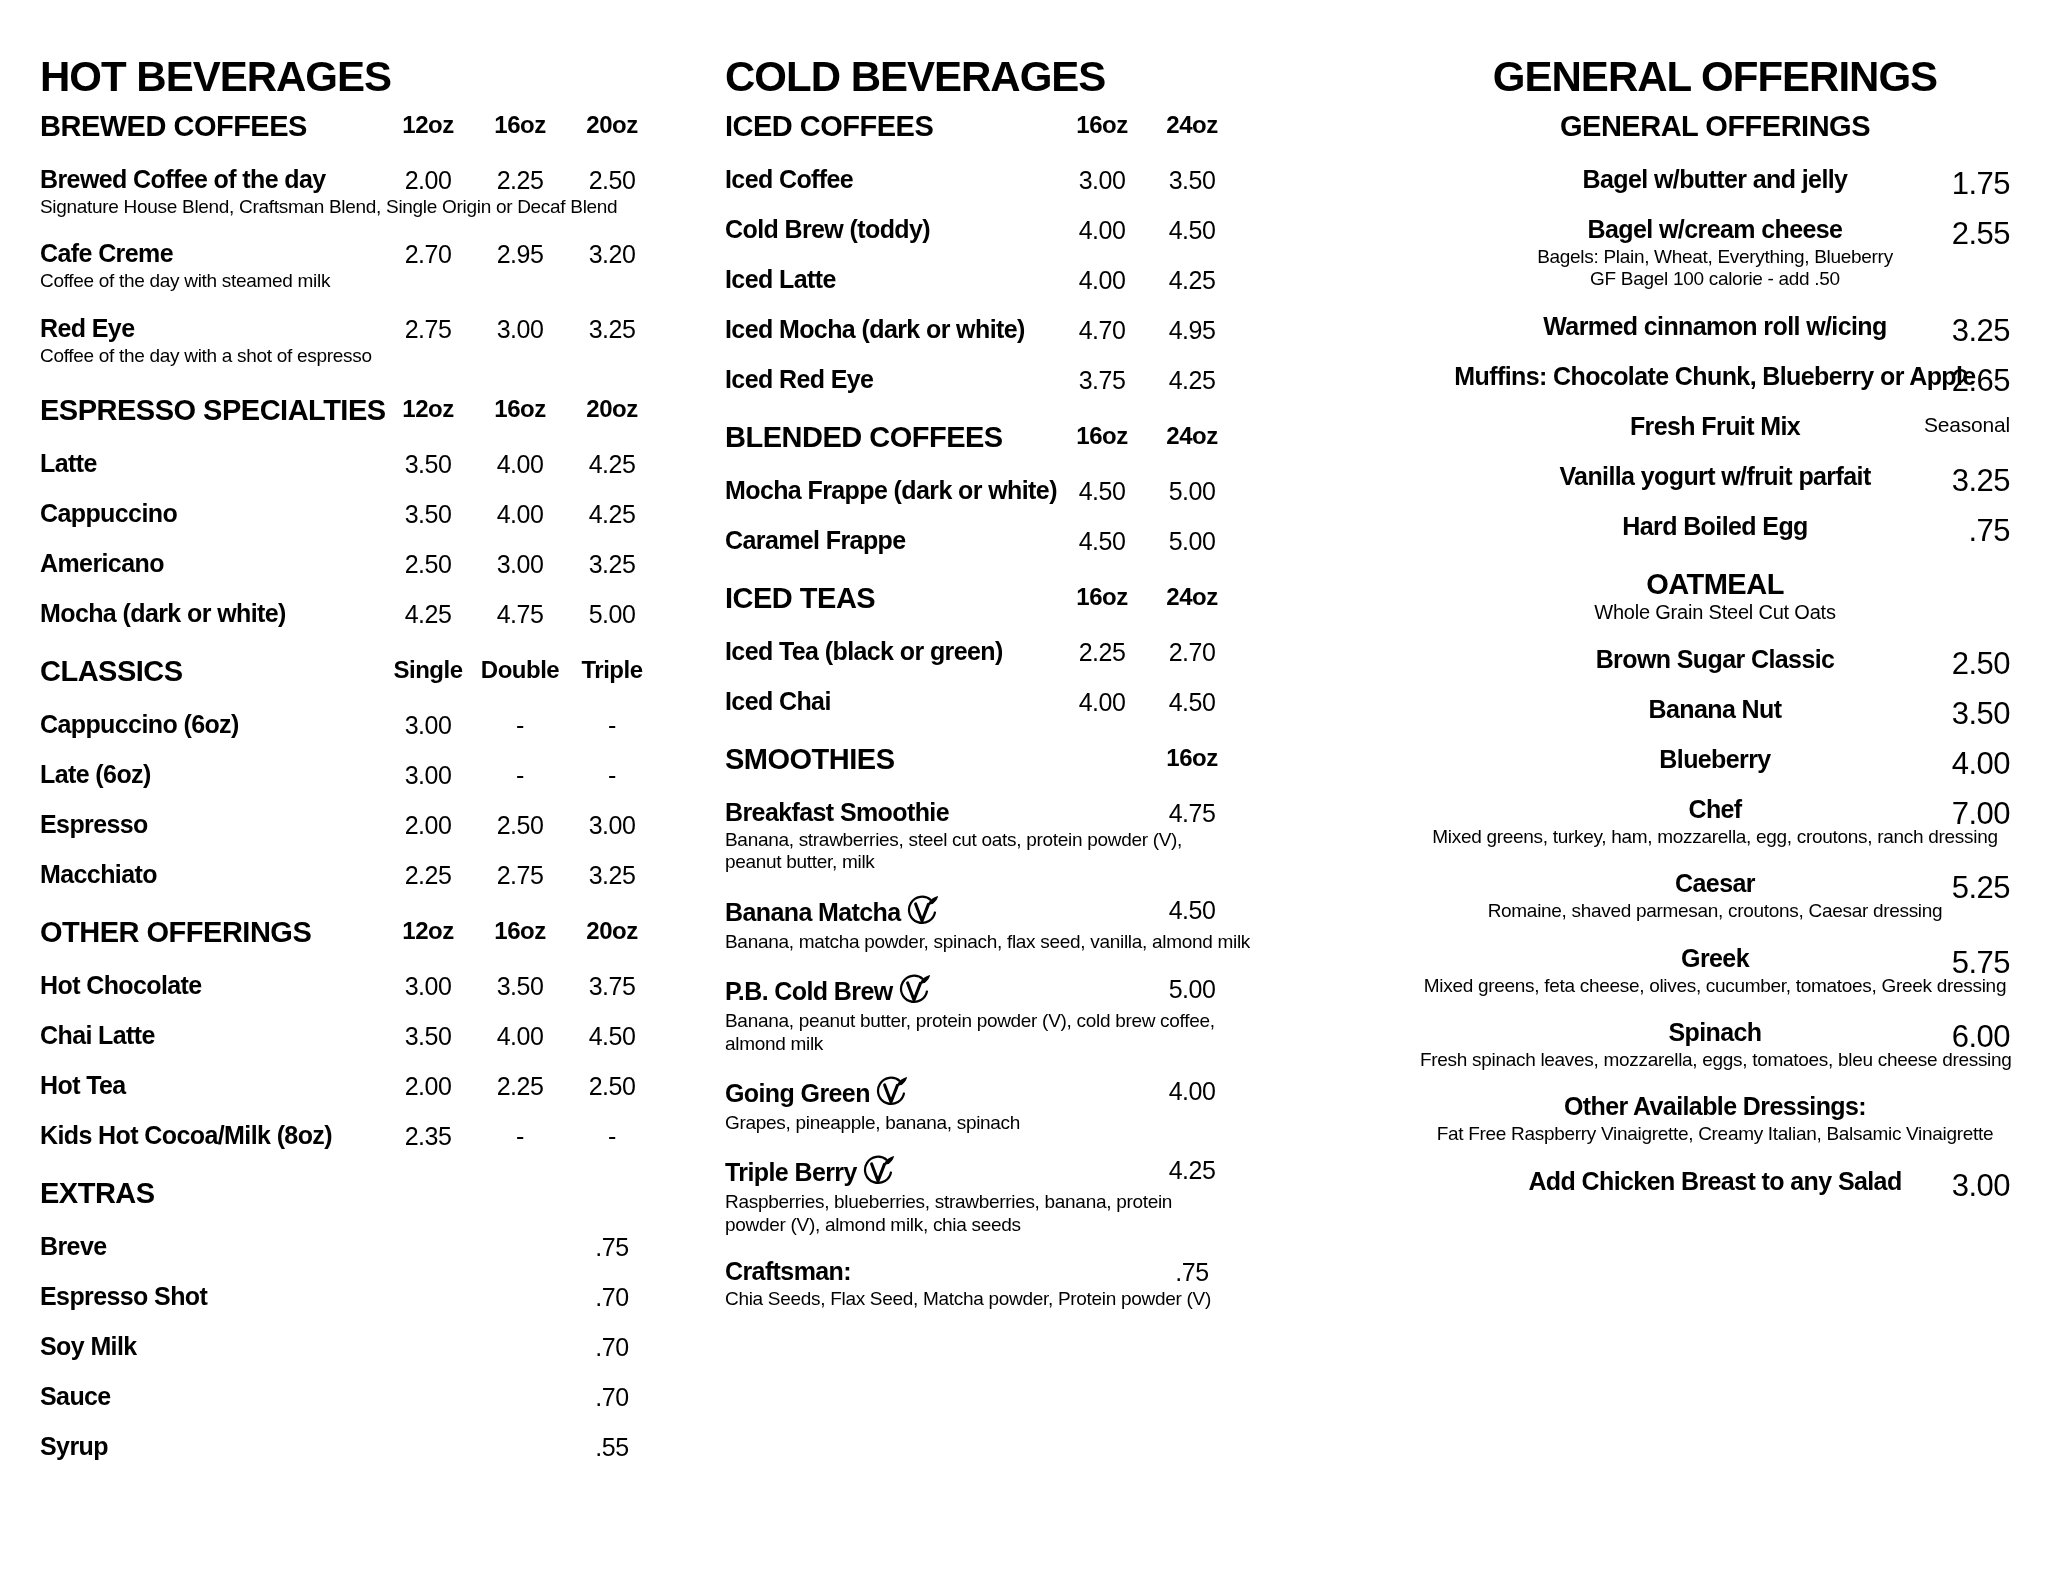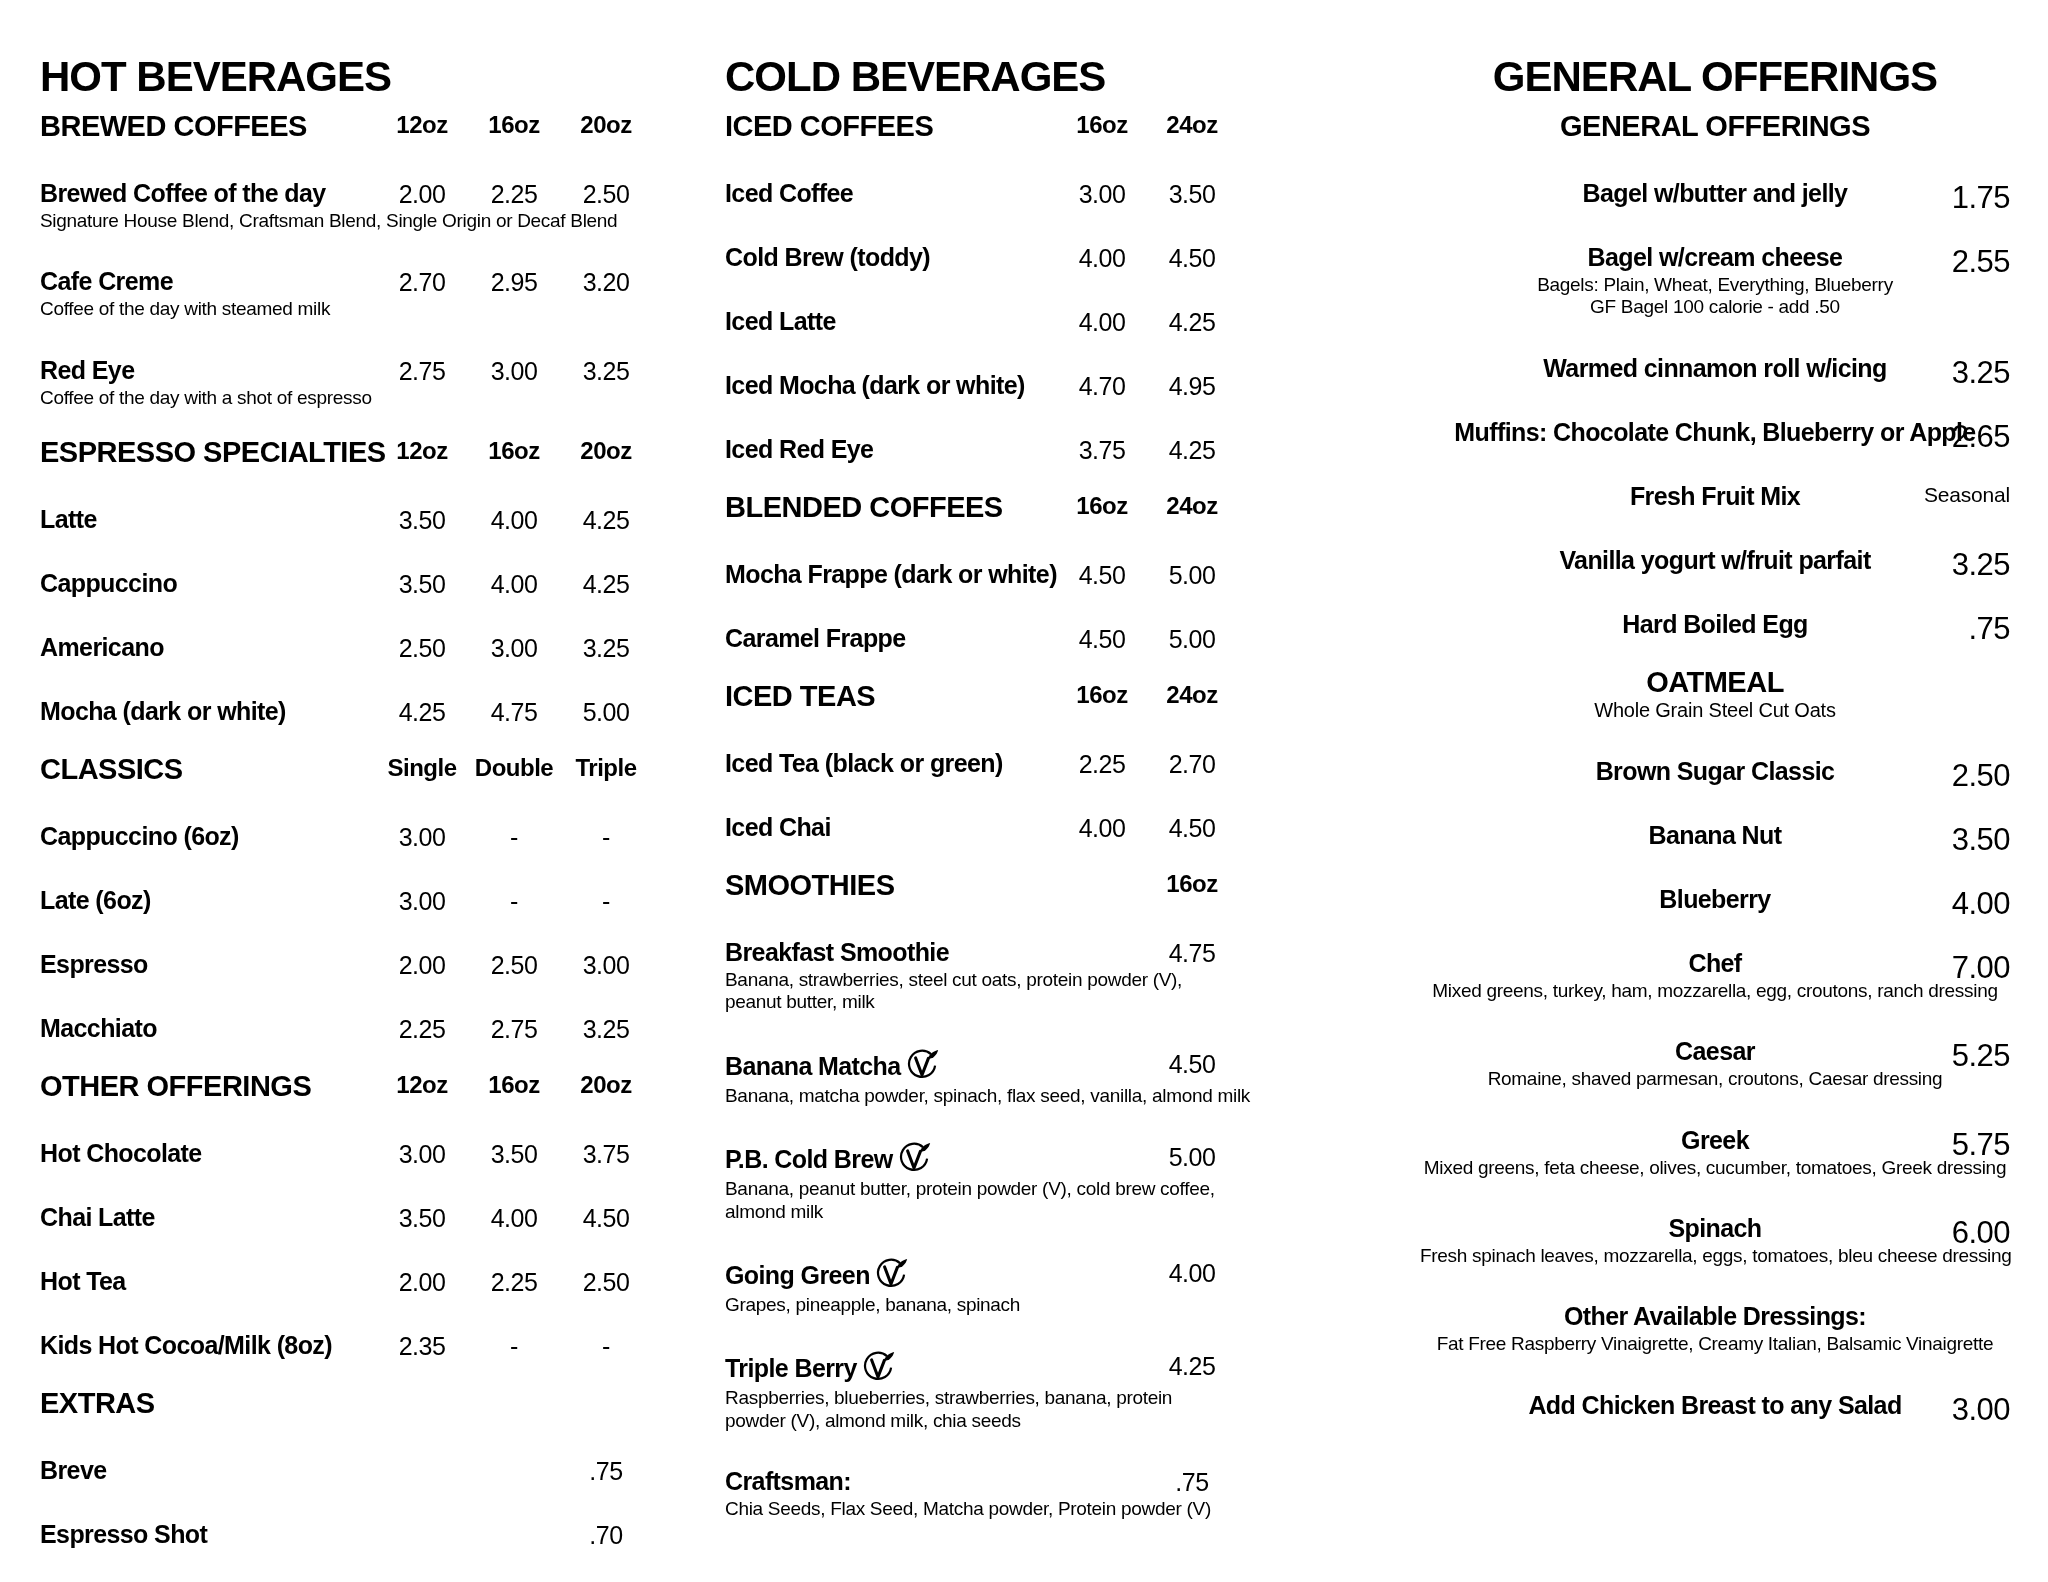--- a/index.html
+++ b/index.html
@@ -16,26 +16,26 @@
   .col2 { width: 500px; margin-right: 195px; }
   .col3 { width: 590px; text-align: center; }
   .col-title {
     font-size: 42px; font-weight: 800; letter-spacing: -1px;
     line-height: 1.0; margin-bottom: 6px; white-space: nowrap;
   }
   .sec-head { position: relative; margin-top: 27px; height: 34px; }
   .sec-head.first { margin-top: 12px; }
   .sec-heading { font-size: 29px; font-weight: 800; letter-spacing: -0.5px; white-space: nowrap; }
   .head-desc { font-size: 20px; letter-spacing: -0.2px; line-height: 1.15; white-space: pre; }
-  .item { margin-top: 35px; }
+  .item { margin-top: 21px; }
   .row { position: relative; min-height: 29px; }
   .item-name { font-size: 25px; font-weight: 700; letter-spacing: -0.6px; line-height: 1.15; white-space: nowrap; }
   .desc { font-size: 19px; letter-spacing: -0.3px; line-height: 1.18; white-space: pre; margin-top: 2px; }
   .price-cols { position: absolute; top: 1px; display: flex; }
-  .col1 .price-cols { right: 38px; align-items: center; }
+  .col1 .price-cols { right: 32px; align-items: center; }
   .col2 .price-cols { right: -12px; }
   .pc { width: 92px; text-align: center; font-size: 25px; letter-spacing: -0.5px; line-height: 1.15; }
   .col2 .pc { width: 90px; }
   .size-h { font-weight: 700; font-size: 24px; }
   .price-single { position: absolute; right: 0; top: 1px; font-size: 31px; letter-spacing: -0.5px; line-height: 1.15; }
   .price-word { font-size: 21px; letter-spacing: -0.2px; }
   .vegan { margin-left: 4px; vertical-align: -8px; }
 </style>
 </head>
 <body>

